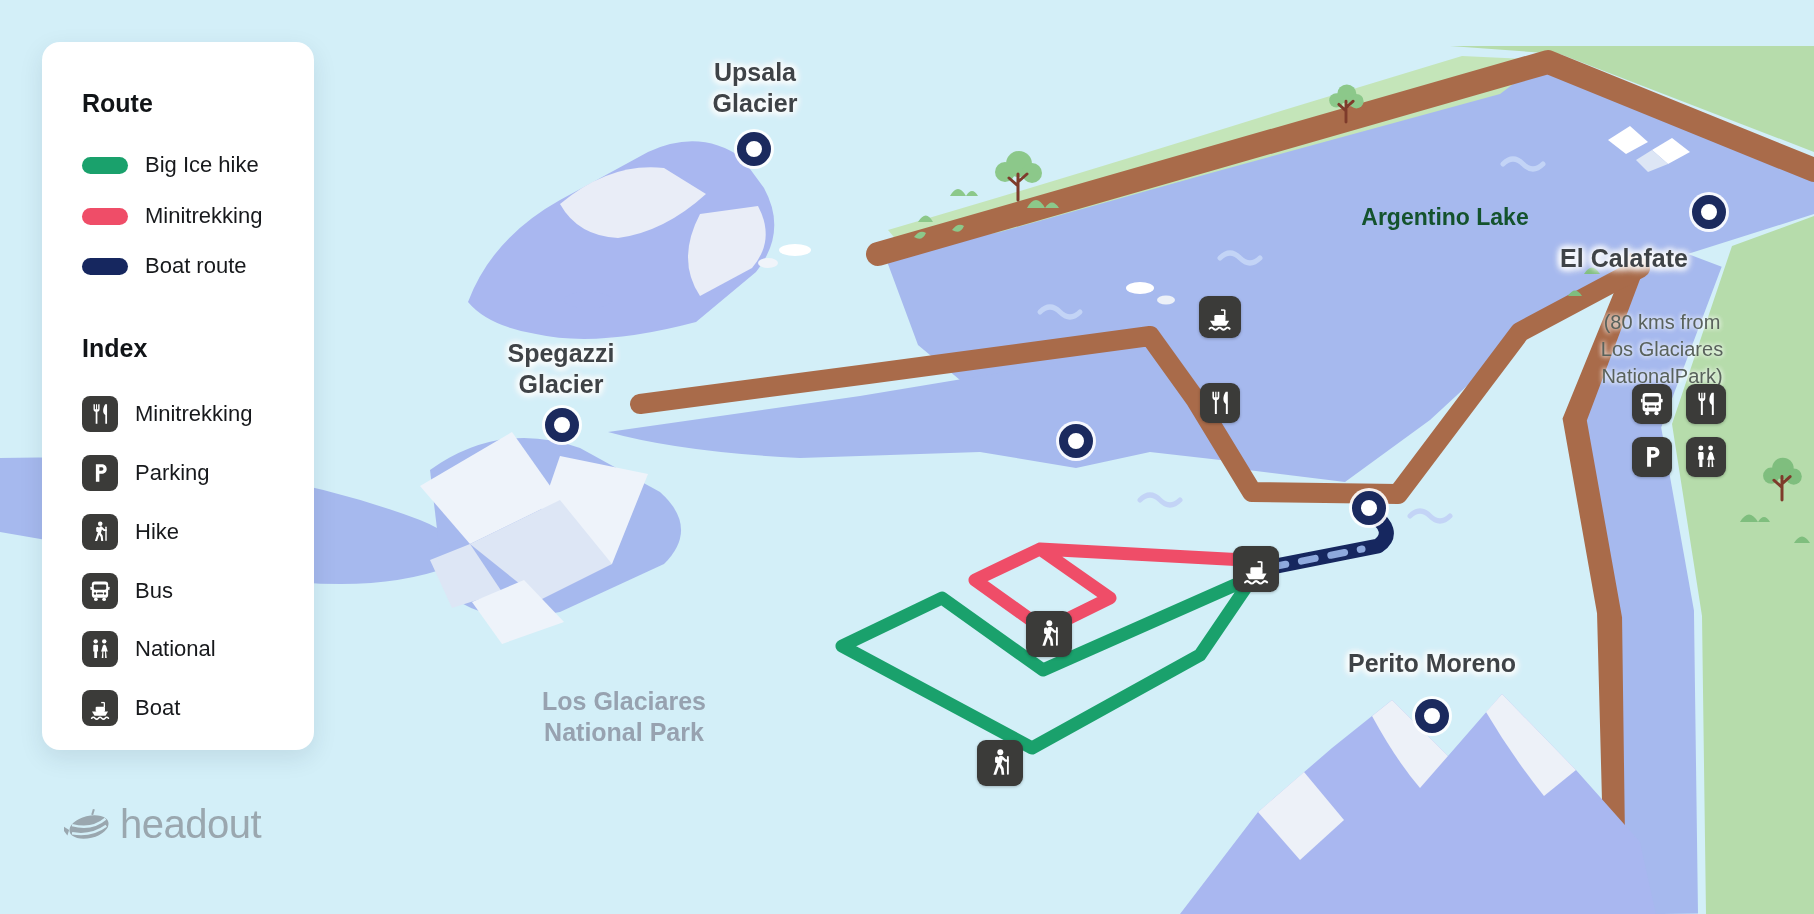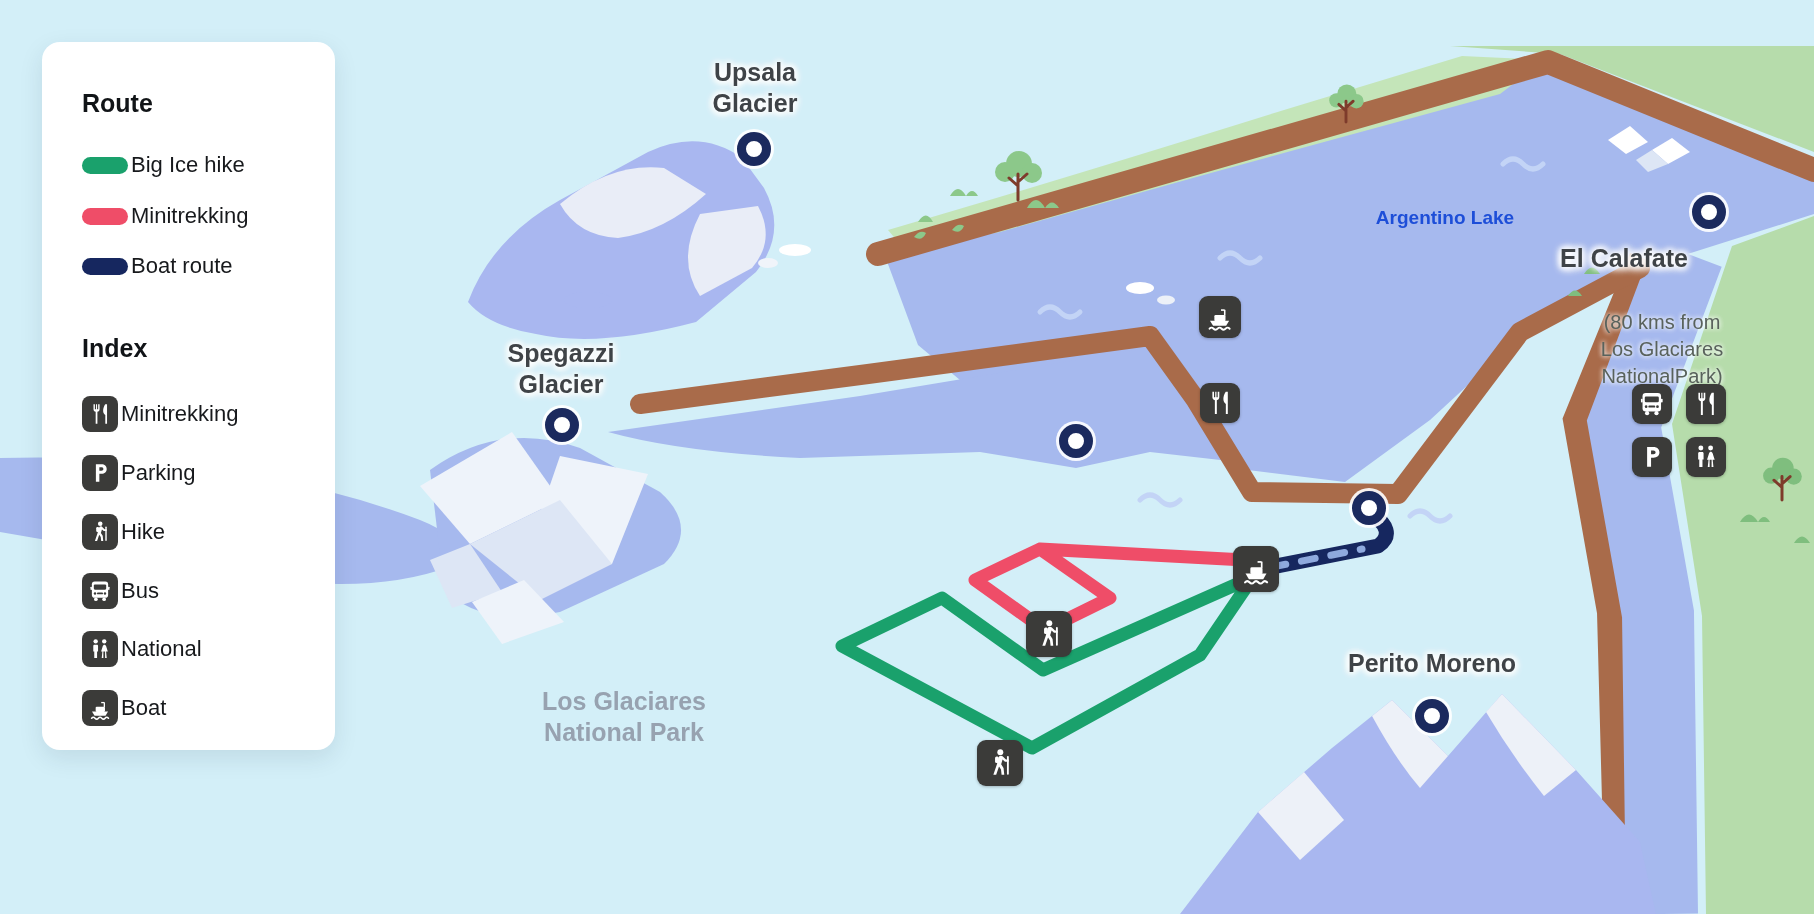--- a/index.html
+++ b/index.html
@@ -3,40 +3,40 @@
 <meta charset="utf-8">
 <style>
   html,body{margin:0;padding:0;background:#b9c4cc;font-family:"Liberation Sans",sans-serif;}
   .stage{position:relative;width:1814px;height:914px;background:#D3EFF8;overflow:hidden;}
   .art{position:absolute;inset:0;}
 
   
   .maplabel{position:absolute;transform:translate(-50%,-50%);white-space:pre-line;text-align:center;
     font-weight:bold;font-size:25px;line-height:31px;color:#3F4347;
     text-shadow:0 0 6px #fff,0 0 6px #fff,0 0 8px #fff,0 0 10px #fff,0 2px 8px #fff;}
-  .maplabel.gray{color:#1d4ed8;text-shadow:none;font-size:19px;}
+  .maplabel.gray{color:#14532d;text-shadow:none;font-size:23px;}
   .maplabel.park{color:#97A2B0;text-shadow:none;}
   .maplabel.sub{font-weight:400;font-size:20px;line-height:27px;color:#59625C;
     text-shadow:0 0 5px rgba(255,255,255,.9),0 0 5px rgba(255,255,255,.9);margin-top:21px;}
 
   
   .marker{position:absolute;width:16px;height:16px;background:#fff;border:9px solid #1B2A5E;
     border-radius:50%;box-shadow:0 0 0 3px rgba(255,255,255,.9);transform:translate(-50%,-50%);}
 
   
   .tile{position:absolute;background:#3B3B39;border-radius:9px;transform:translate(-50%,-50%);
     display:flex;align-items:center;justify-content:center;box-shadow:0 1px 3px rgba(0,0,0,.25);}
   .tile svg{width:74%;height:74%;}
   .s46{width:46px;height:46px;} .s42{width:42px;height:42px;} .s40{width:40px;height:40px;}
 
   
-  .legend{position:absolute;left:42px;top:42px;width:293px;height:708px;background:#fff;
+  .legend{position:absolute;left:42px;top:42px;width:272px;height:708px;background:#fff;
     border-radius:18px;box-shadow:0 8px 24px rgba(20,40,60,.10);}
   .leg-head{position:absolute;left:40px;font-size:25px;font-weight:bold;color:#111417;transform:translateY(-50%);}
-  .leg-row{position:absolute;left:40px;display:flex;align-items:center;gap:3px;transform:translateY(-50%);}
+  .leg-row{position:absolute;left:40px;display:flex;align-items:center;gap:17px;transform:translateY(-50%);}
   .leg-row .txt{font-size:22px;color:#17191C;}
   .pill{width:46px;height:17px;border-radius:9px;flex:0 0 auto;}
   .ltile{width:36px;height:36px;background:#3B3B39;border-radius:8px;display:flex;
     align-items:center;justify-content:center;flex:0 0 auto;}
   .ltile svg{width:26px;height:26px;}
 
   
   .brand{position:absolute;left:64px;top:802px;display:flex;align-items:center;gap:8px;}
   .brand .word{font-size:40px;font-weight:500;color:#9AA7AF;letter-spacing:-0.5px;}
 </style>
@@ -315,14 +315,26 @@
     <div class="leg-row" style="top:666px">
       <span class="ltile">
           <svg>
             <use href="#ic-boat"></use>
           </svg>
         </span>
       <span class="txt">Boat</span>
     </div>
   </div>
 
+  <div class="brand">
+    <svg width="48" height="44" viewBox="0 0 48 44">
+      <g transform="translate(25,24) rotate(-14)">
+        <path d="M-20 -2 L-29 -11 L-23 3 Z" fill="#9AA7AF"></path>
+        <ellipse rx="20" ry="11" fill="#9AA7AF"></ellipse>
+        <path d="M-16 -6 Q2 4 18 -4" stroke="#D3EFF8" stroke-width="2.4" fill="none"></path>
+        <path d="M-18 2 Q0 10 17 3" stroke="#D3EFF8" stroke-width="2.4" fill="none"></path>
+        <path d="M6 -11 L9 -16" stroke="#9AA7AF" stroke-width="2" fill="none"></path>
+      </g>
+    </svg>
+    <span class="word">headout</span>
+  </div>
 
 </div>
 
 </body></html>

